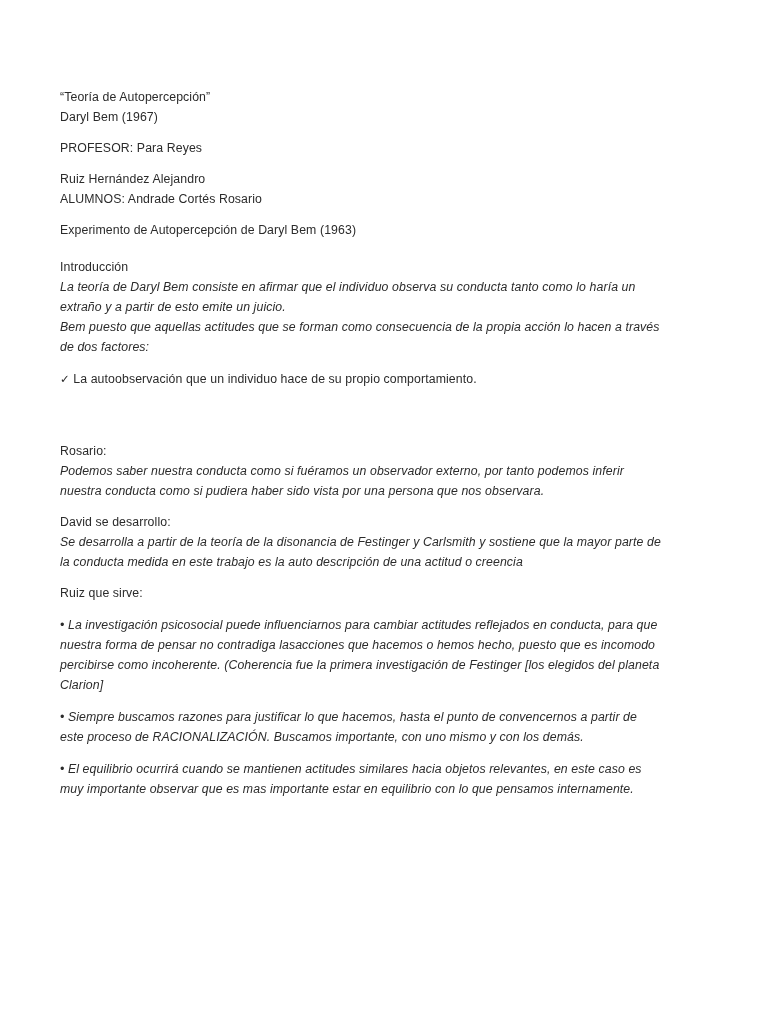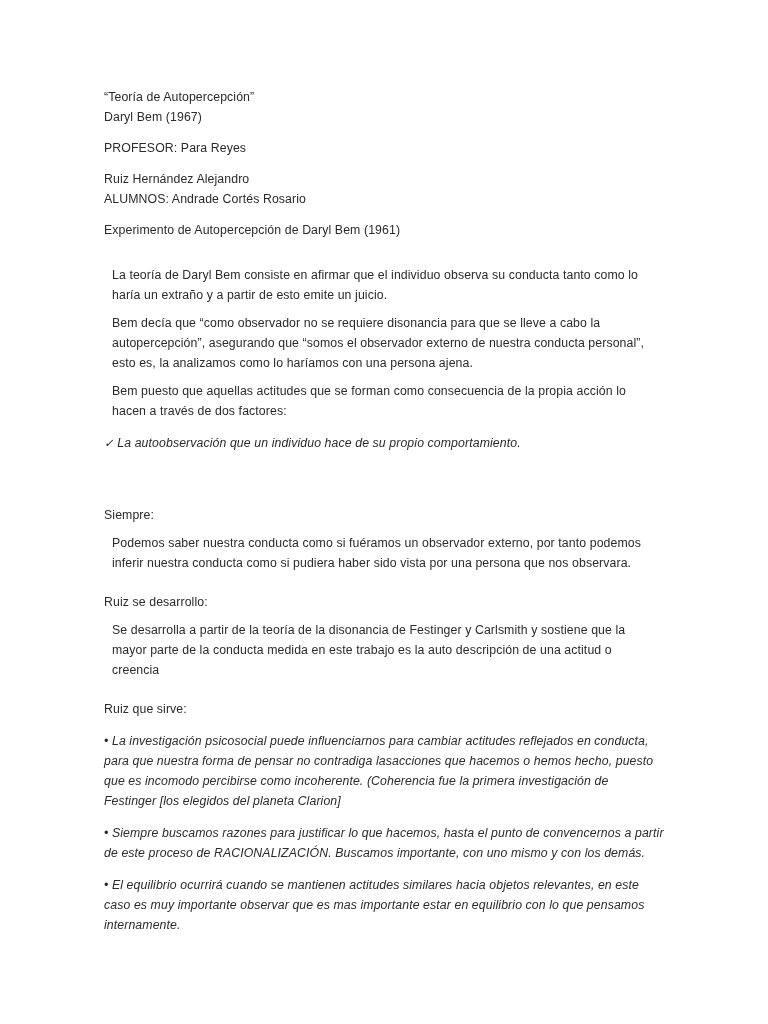--- a/index.html
+++ b/index.html
@@ -12,43 +12,43 @@
     height: 1024px;
     font-family: "Liberation Sans", sans-serif;
     color: #231f20;
   }
   .page {
     position: relative;
     width: 768px;
     height: 1024px;
     background: #ffffff;
     box-sizing: border-box;
-    padding: 88px 104px 0 104px;
+    padding: 88px 104px 0 60px;
   }
   .doc {
     font-size: 12.3px;
     line-height: 1.62;
     color: #2b2b2b;
     letter-spacing: 0.1px;
   }
   .block {
     margin: 0;
   }
   .gap-sm { height: 11px; }
   .gap-md { height: 18px; }
   .gap-lg { height: 40px; }
   .line {
     white-space: pre-wrap;
   }
   .para {
-    margin: 8px;
+    margin: 0;
+    font-style: italic;
   }
   .check-line {
     white-space: pre-wrap;
-    font-style: italic;
   }
   .check-mark {
     font-size: 11.5px;
     color: #2b2b2b;
   }
   .bullet-line {
     white-space: pre-wrap;
     font-style: italic;
   }
 </style>
@@ -60,43 +60,43 @@
 
     <div class="block">
       <div class="line">“Teoría de Autopercepción”</div>
       <div class="line">Daryl Bem (1967)</div>
       <div class="gap-sm"></div>
       <div class="line">PROFESOR: Para Reyes</div>
       <div class="gap-sm"></div>
       <div class="line">Ruiz Hernández Alejandro</div>
       <div class="line">ALUMNOS: Andrade Cortés Rosario</div>
       <div class="gap-sm"></div>
-      <div class="line">Experimento de Autopercepción de Daryl Bem (1961)</div>
+      <div class="line">Experimento de Autopercepción de Daryl Bem (1963)</div>
     </div>
 
     <div class="gap-md"></div>
 
     <div class="block">
+      <div class="line">Introducción</div>
       <p class="para">La teoría de Daryl Bem consiste en afirmar que el individuo observa su conducta tanto como lo haría un extraño y a partir de esto emite un juicio.</p>
-      <p class="para">Bem decía que “como observador no se requiere disonancia para que se lleve a cabo la autopercepción”, asegurando que “somos el observador externo de nuestra conducta personal”, esto es, la analizamos como lo haríamos con una persona ajena.</p>
       <p class="para">Bem puesto que aquellas actitudes que se forman como consecuencia de la propia acción lo hacen a través de dos factores:</p>
       <p class="check-line"><span class="check-mark">✓</span> <span>La autoobservación que un individuo hace de su propio comportamiento.</span></p>
     </div>
 
     <div class="gap-lg"></div>
 
     <div class="block">
-      <div class="line">Siempre:</div>
+      <div class="line">Rosario:</div>
       <p class="para">Podemos saber nuestra conducta como si fuéramos un observador externo, por tanto podemos inferir nuestra conducta como si pudiera haber sido vista por una persona que nos observara.</p>
     </div>
 
     <div class="gap-sm"></div>
 
     <div class="block">
-      <div class="line">Ruiz se desarrollo:</div>
+      <div class="line">David se desarrollo:</div>
       <p class="para">Se desarrolla a partir de la teoría de la disonancia de Festinger y Carlsmith y sostiene que la mayor parte de la conducta medida en este trabajo es la auto descripción de una actitud o creencia</p>
     </div>
 
     <div class="gap-sm"></div>
 
     <div class="block">
       <div class="line">Ruiz que sirve:</div>
       <p class="bullet-line"><span>•</span> <span>La investigación psicosocial puede influenciarnos para cambiar actitudes reflejados en conducta, para que nuestra forma de pensar no contradiga lasacciones que hacemos o hemos hecho, puesto que es incomodo percibirse como incoherente. (Coherencia fue la primera investigación de Festinger [los elegidos del planeta Clarion]</span></p>
       <p class="bullet-line"><span>•</span> <span>Siempre buscamos razones para justificar lo que hacemos, hasta el punto de convencernos a partir de este proceso de RACIONALIZACIÓN. Buscamos importante, con uno mismo y con los demás.</span></p>
       <p class="bullet-line"><span>•</span> <span>El equilibrio ocurrirá cuando se mantienen actitudes similares hacia objetos relevantes, en este caso es muy importante observar que es mas importante estar en equilibrio con lo que pensamos internamente.</span></p>

